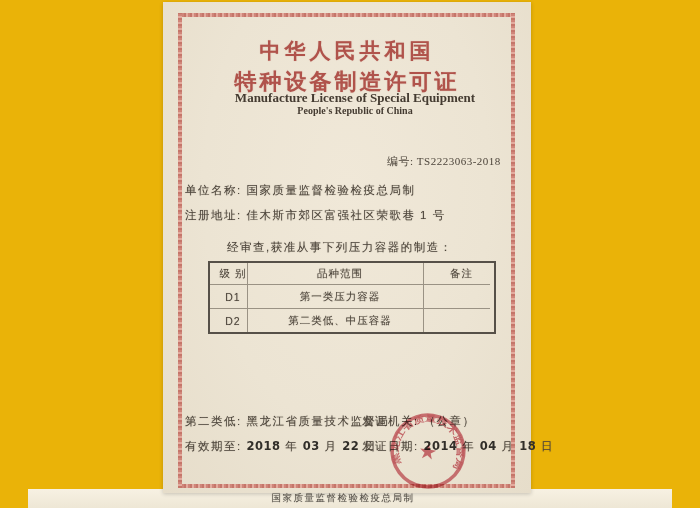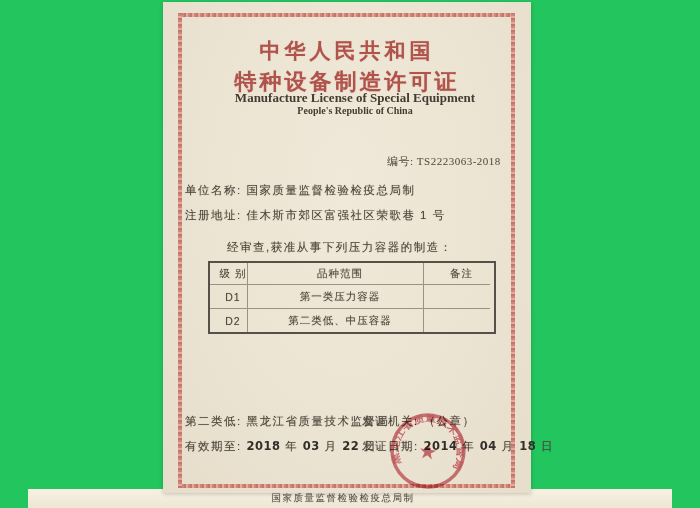--- a/index.html
+++ b/index.html
@@ -1,16 +1,16 @@
 <!DOCTYPE html>
 <html><head>
 <meta charset="utf-8">
 <style>
   html,body{margin:0;padding:0;background:#ffffff;}
-  .scene{position:relative;width:700px;height:508px;background:#22c55e;overflow:hidden;
+  .scene{position:relative;width:700px;height:508px;background:#eab308;overflow:hidden;
          font-family:"Liberation Sans",sans-serif;}
   .desk-strip{position:absolute;left:28px;top:489px;width:644px;height:19px;
               background:linear-gradient(#f7f1e3,#eee7d5);}
   .paper{position:absolute;left:163px;top:2px;width:368px;height:491px;
          background:radial-gradient(ellipse at 50% 38%, #f0e8d8 0%, #ece4d3 55%, #e6ddca 100%);
          box-shadow:0 1px 4px rgba(0,0,0,0.20);}
   
   .frame{position:absolute;left:15px;top:11px;width:337px;height:475px;}
   .frame .h-strip{position:absolute;left:0;right:0;height:4px;
       background:repeating-linear-gradient(90deg,#c5766a 0 2px,#e3ab9e 2px 4px,#cf8579 4px 6px);}

